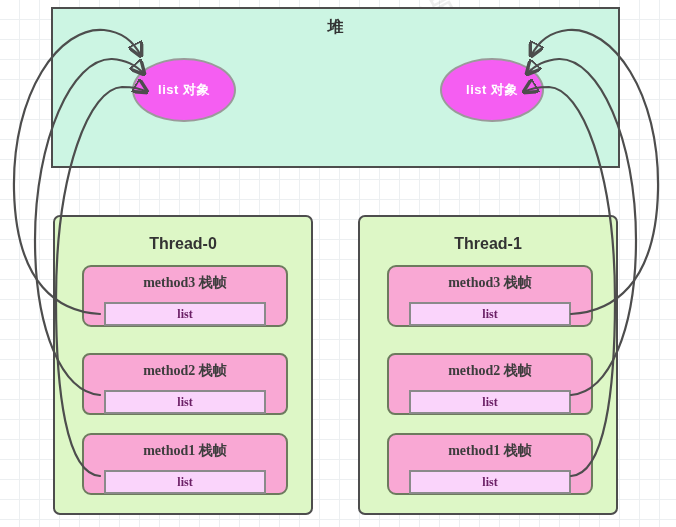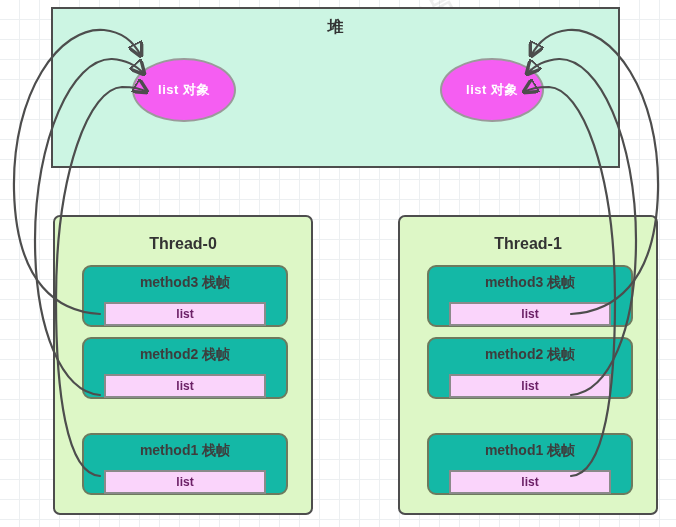--- a/index.html
+++ b/index.html
@@ -119,44 +119,45 @@
     position: absolute;
     top: 215px;
     width: 260px;
     height: 300px;
     background: #ddf7c6;
     border: 2px solid #4d4d4d;
     border-radius: 7px;
     box-sizing: border-box;
   }
   .thread-box.t0 { left: 53px; }
-  .thread-box.t1 { left: 358px; margin-left: 40px; }
+  .thread-box.t1 { left: 358px; }
   .thread-title {
     position: absolute;
     left: 0;
     top: 18px;
     width: 100%;
     text-align: center;
     font-size: 16px;
     font-weight: bold;
     color: #333333;
   }
 
   .frame {
     position: absolute;
     left: 27px;
     width: 206px;
     height: 62px;
-    background: #14b8a6;
+    background: #f9a8d4;
     border: 2px solid #6d7a5e;
     border-radius: 9px;
     box-sizing: border-box;
+    font-family: Liberation Serif, serif;
   }
   .frame.f3 { top: 48px; }
-  .frame.f2 { top: 120px; }
+  .frame.f2 { top: 136px; border-radius: 8px; }
   .frame.f1 { top: 216px; }
   .frame-title {
     position: absolute;
     left: 0;
     top: 7px;
     width: 100%;
     text-align: center;
     font-size: 14px;
     font-weight: bold;
     color: #3d3d3d;

